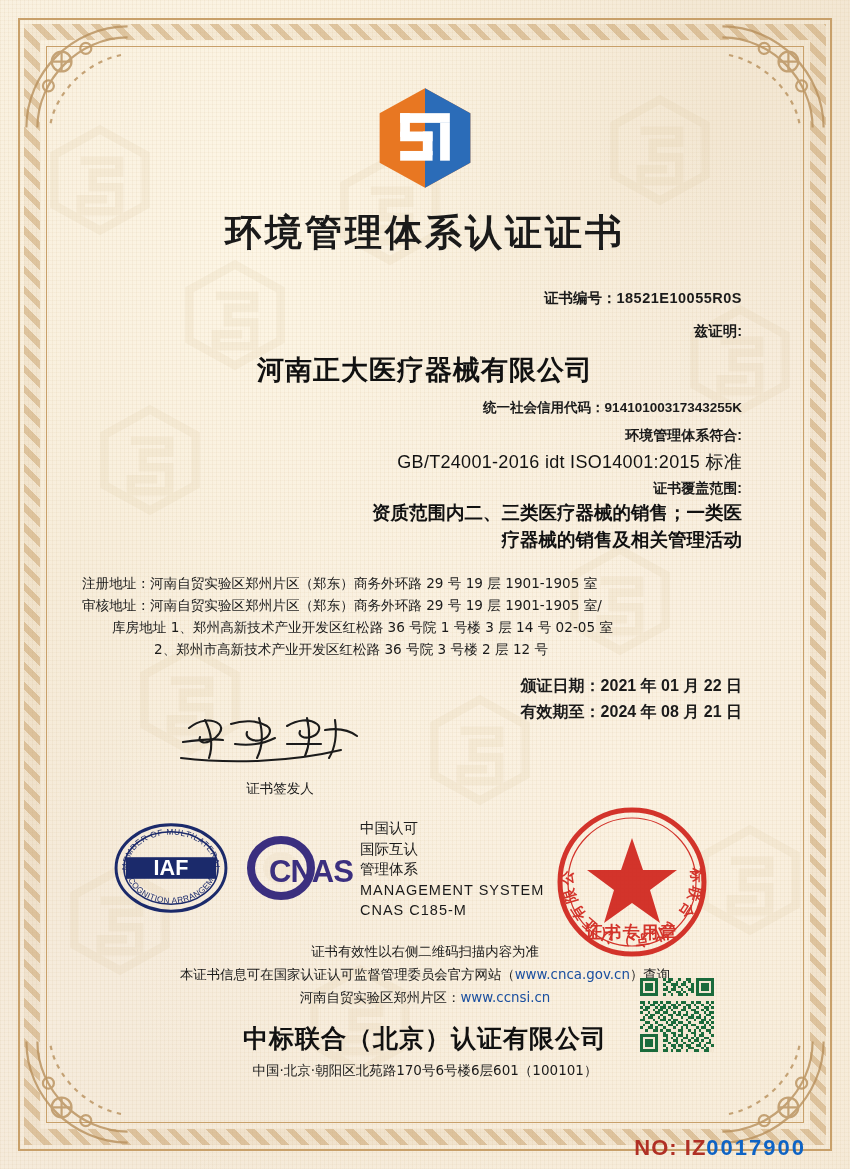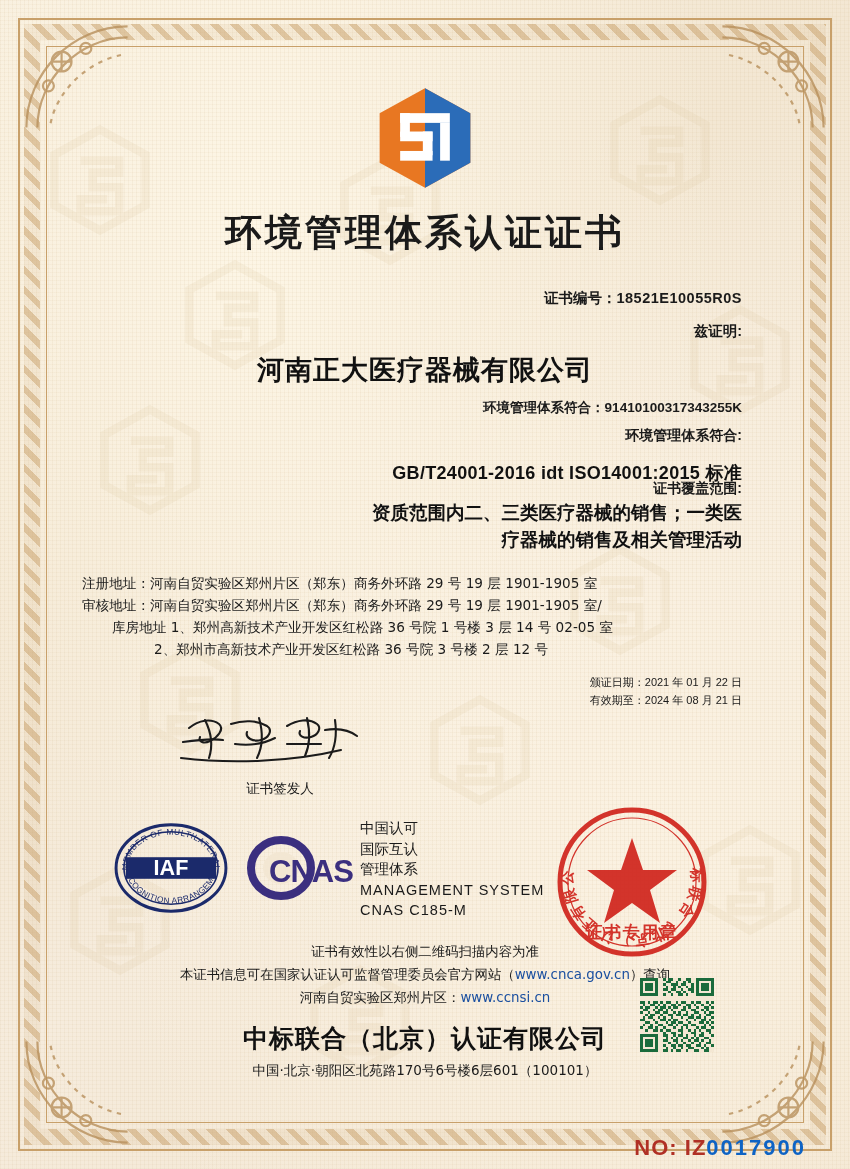--- a/index.html
+++ b/index.html
@@ -152,24 +152,23 @@
     font-weight: bold;
     white-space: nowrap;
   }
   .credit-code { top: 339px; font-size: 13.5px; }
   .conform-label { top: 367px; }
   .standard {
     position: absolute;
     top: 390px;
     right: 48px;
     font-size: 18px;
-    font-weight: bold;
+    font-weight: normal;
     color: #111;
     letter-spacing: 0.3px;
-    margin-top: 11px;
   }
   .scope-label { top: 420px; }
 
   .scope-text {
     position: absolute;
     top: 440px;
     right: 48px;
     width: 470px;
     text-align: right;
     font-size: 18.5px;
@@ -192,23 +191,23 @@
   }
   .addresses .ln { white-space: nowrap; }
   .addresses .ln.indent { padding-left: 72px; }
   .addresses .ln.indent2 { padding-left: 30px; }
 
   .dates {
     position: absolute;
     top: 613px;
     right: 48px;
     text-align: center;
-    font-size: 11px;
+    font-size: 16px;
     line-height: 1.65;
-    font-weight: normal;
+    font-weight: bold;
     color: #1a1a1a;
   }
 
   .signature-block {
     position: absolute;
     left: 105px;
     top: 648px;
     width: 230px;
     text-align: center;
   }
@@ -446,21 +445,21 @@
 
     <div class="cert-no-line">
       <span>证书编号：</span><span class="val">18521E10055R0S</span>
     </div>
 
     <div class="hereby">兹证明:</div>
 
     <div class="company">河南正大医疗器械有限公司</div>
 
     <div class="row-right credit-code">
-      <span>环境管理体系符合：</span><span>91410100317343255K</span>
+      <span>统一社会信用代码：</span><span>91410100317343255K</span>
     </div>
 
     <div class="row-right conform-label">环境管理体系符合:</div>
     <div class="standard">GB/T24001-2016 idt ISO14001:2015 标准</div>
 
     <div class="row-right scope-label">证书覆盖范围:</div>
     <div class="scope-text">
       <div>资质范围内二、三类医疗器械的销售；一类医</div>
       <div>疗器械的销售及相关管理活动</div>
     </div>

